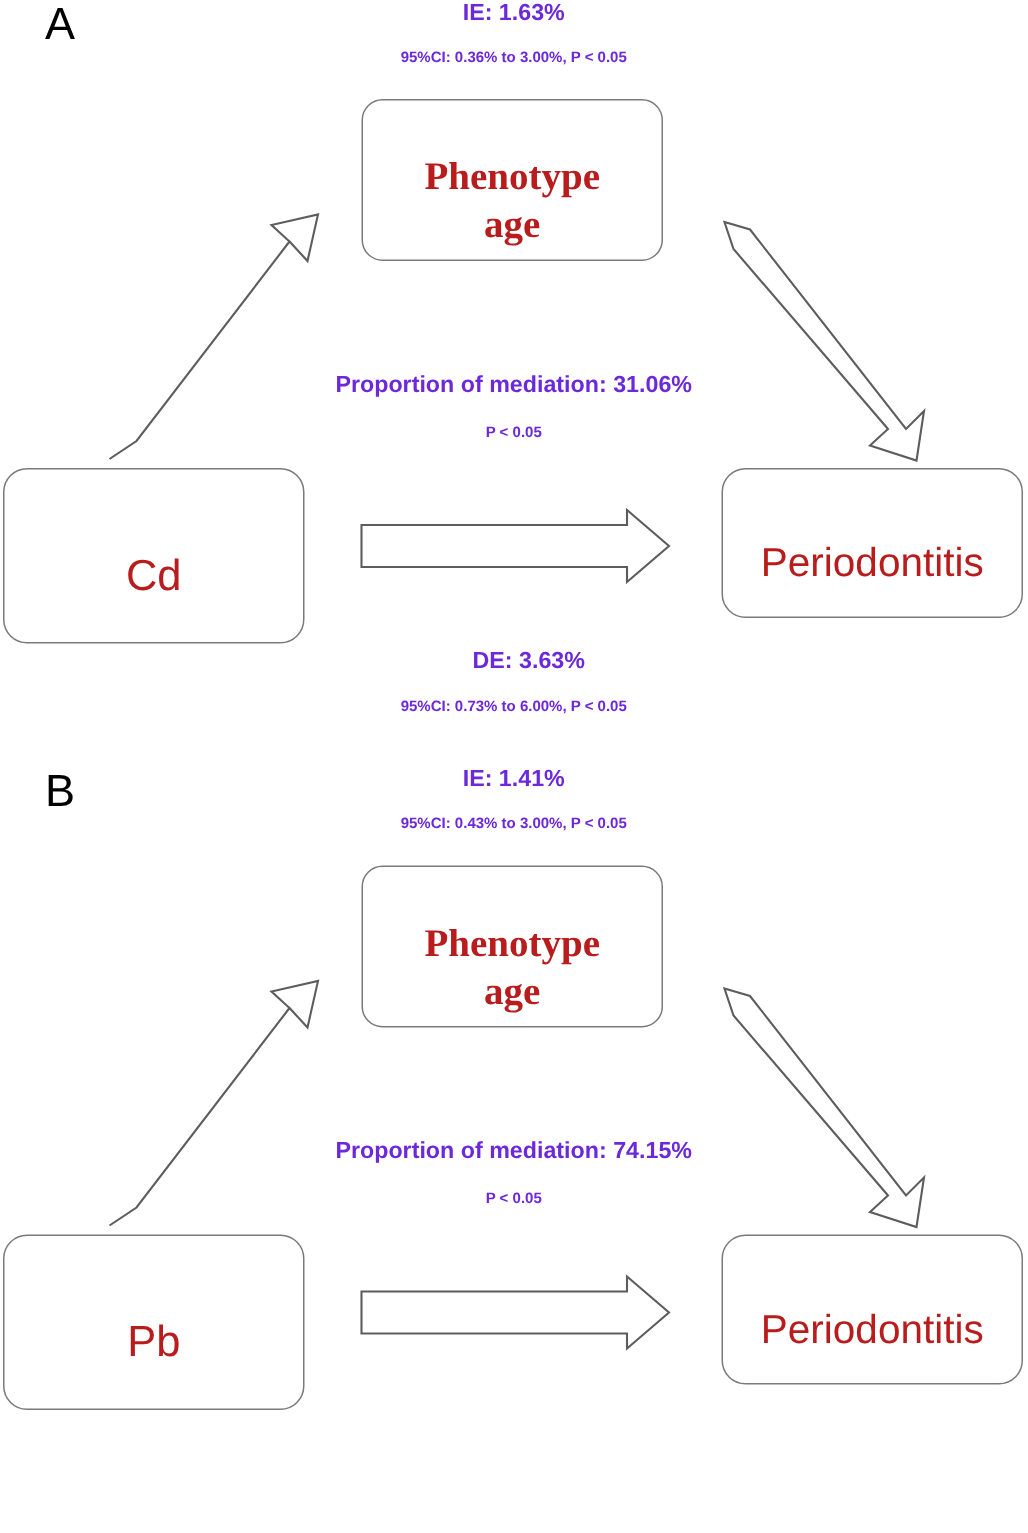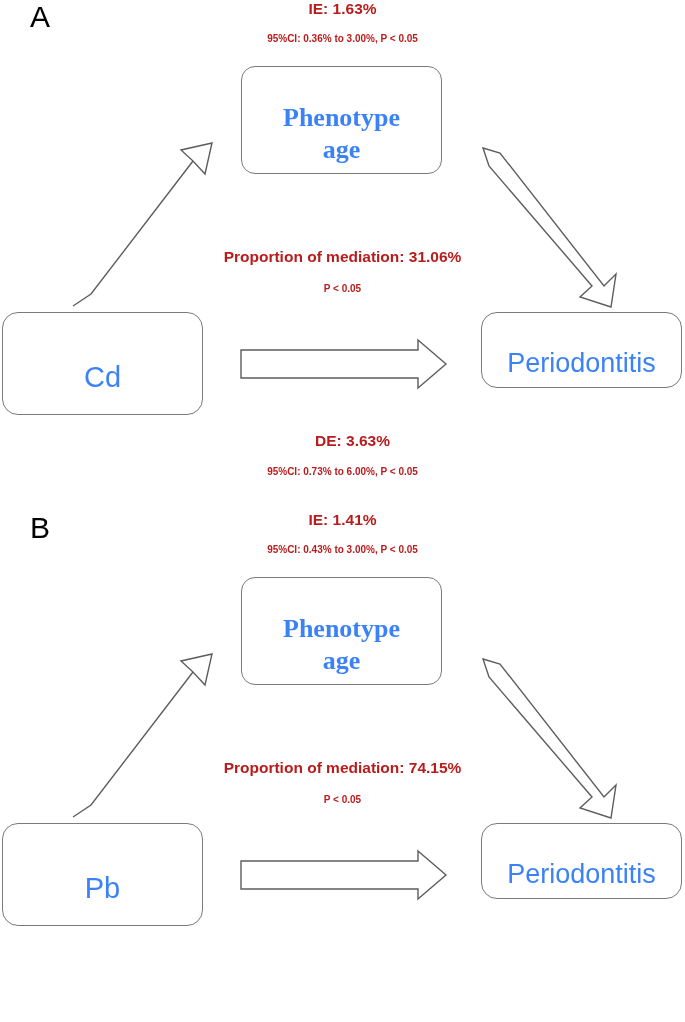--- a/index.html
+++ b/index.html
@@ -54,60 +54,60 @@
     display: flex;
     align-items: center;
     justify-content: center;
     text-align: center;
   }
   .node-label {
     font-family: "Liberation Sans", sans-serif;
     font-size: 29px;
     font-weight: 400;
     line-height: 1.08;
-    color: #3b82f6;
+    color: #b91c1c;
     margin-top: 28px;
   }
   .node-mediator {
     left: 241px;
     top: 66px;
     width: 201px;
     height: 108px;
     border-radius: 14px;
   }
   .node-mediator .node-label {
     font-family: "Liberation Serif", serif;
     font-weight: 700;
     font-size: 26px;
     line-height: 1.25;
   }
   .node-exposure {
     left: 2px;
     top: 312px;
     width: 201px;
-    height: 103px;
+    height: 117px;
   }
   .node-outcome {
     left: 481px;
     top: 312px;
     width: 201px;
-    height: 76px;
+    height: 100px;
   }
   .node-outcome .node-label { font-size: 27px; }
   .annot-block {
     position: absolute;
     left: 0;
     width: 685px;
     text-align: center;
   }
   .annot-block .line {
     display: block;
     font-family: "Liberation Sans", sans-serif;
     font-weight: 600;
-    color: #b91c1c;
+    color: #6d28d9;
     white-space: nowrap;
   }
   .line-1 { font-size: 15.5px; }
   .line-2 { font-size: 10px; }
 
   .annot-ie { top: 0px; }
   .annot-ie .line-1 { margin-bottom: 15px; }
   .annot-mid { top: 248px; }
   .annot-mid .line-1 { margin-bottom: 17px; }
   .annot-de { top: 432px; }

